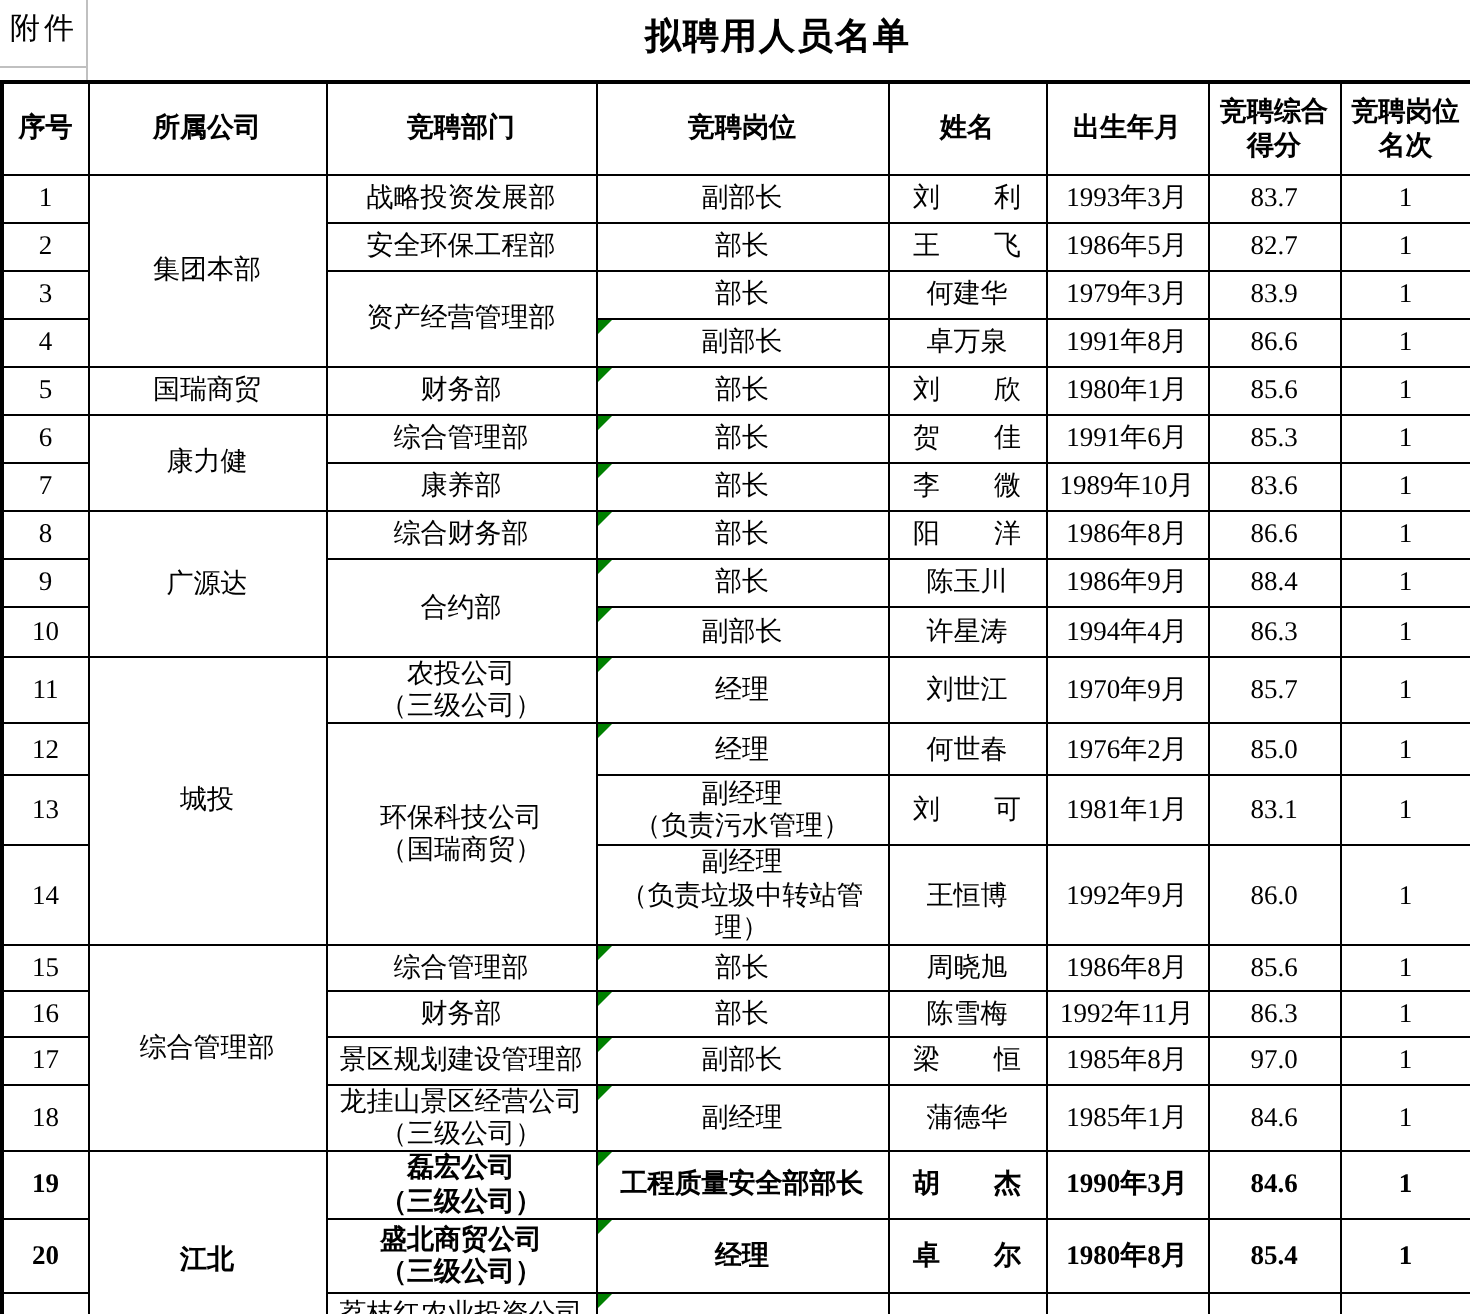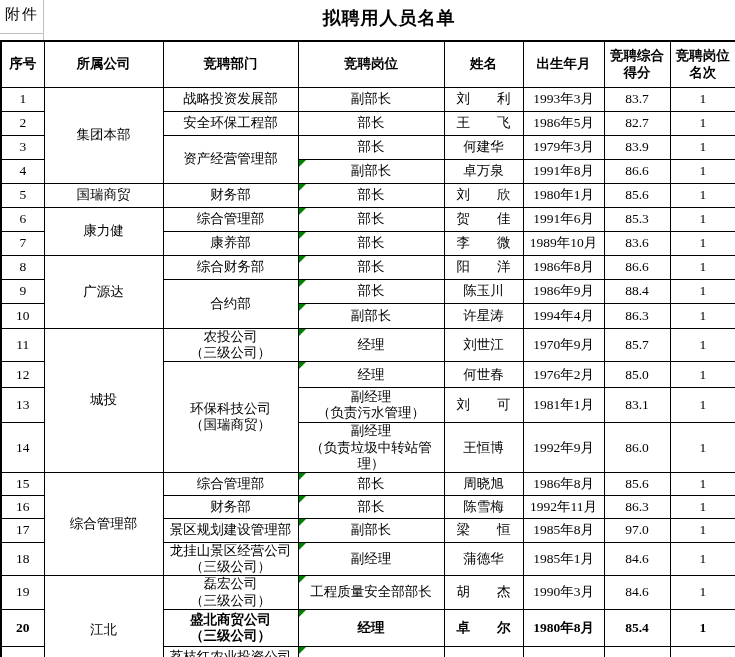--- a/index.html
+++ b/index.html
@@ -232,21 +232,21 @@
         <tr style="height: 33px;">
           <td class="serial-cell">18</td>
           <td class="department-cell">龙挂山景区经营公司
 （三级公司）</td>
           <td class="post-cell">副经理<span class="corner-triangle"></span></td>
           <td class="name-cell">蒲德华</td>
           <td class="birth-cell">1985年1月</td>
           <td class="score-cell">84.6</td>
           <td class="rank-cell">1</td>
         </tr>
-        <tr style="height: 30px;">
+        <tr style="height: 30px; font-weight: bold;">
           <td class="serial-cell">19</td>
           <td class="company-cell" rowspan="3">江北</td>
           <td class="department-cell">磊宏公司
 （三级公司）</td>
           <td class="post-cell">工程质量安全部部长<span class="corner-triangle"></span></td>
           <td class="name-cell">胡　　杰</td>
           <td class="birth-cell">1990年3月</td>
           <td class="score-cell">84.6</td>
           <td class="rank-cell">1</td>
         </tr>

